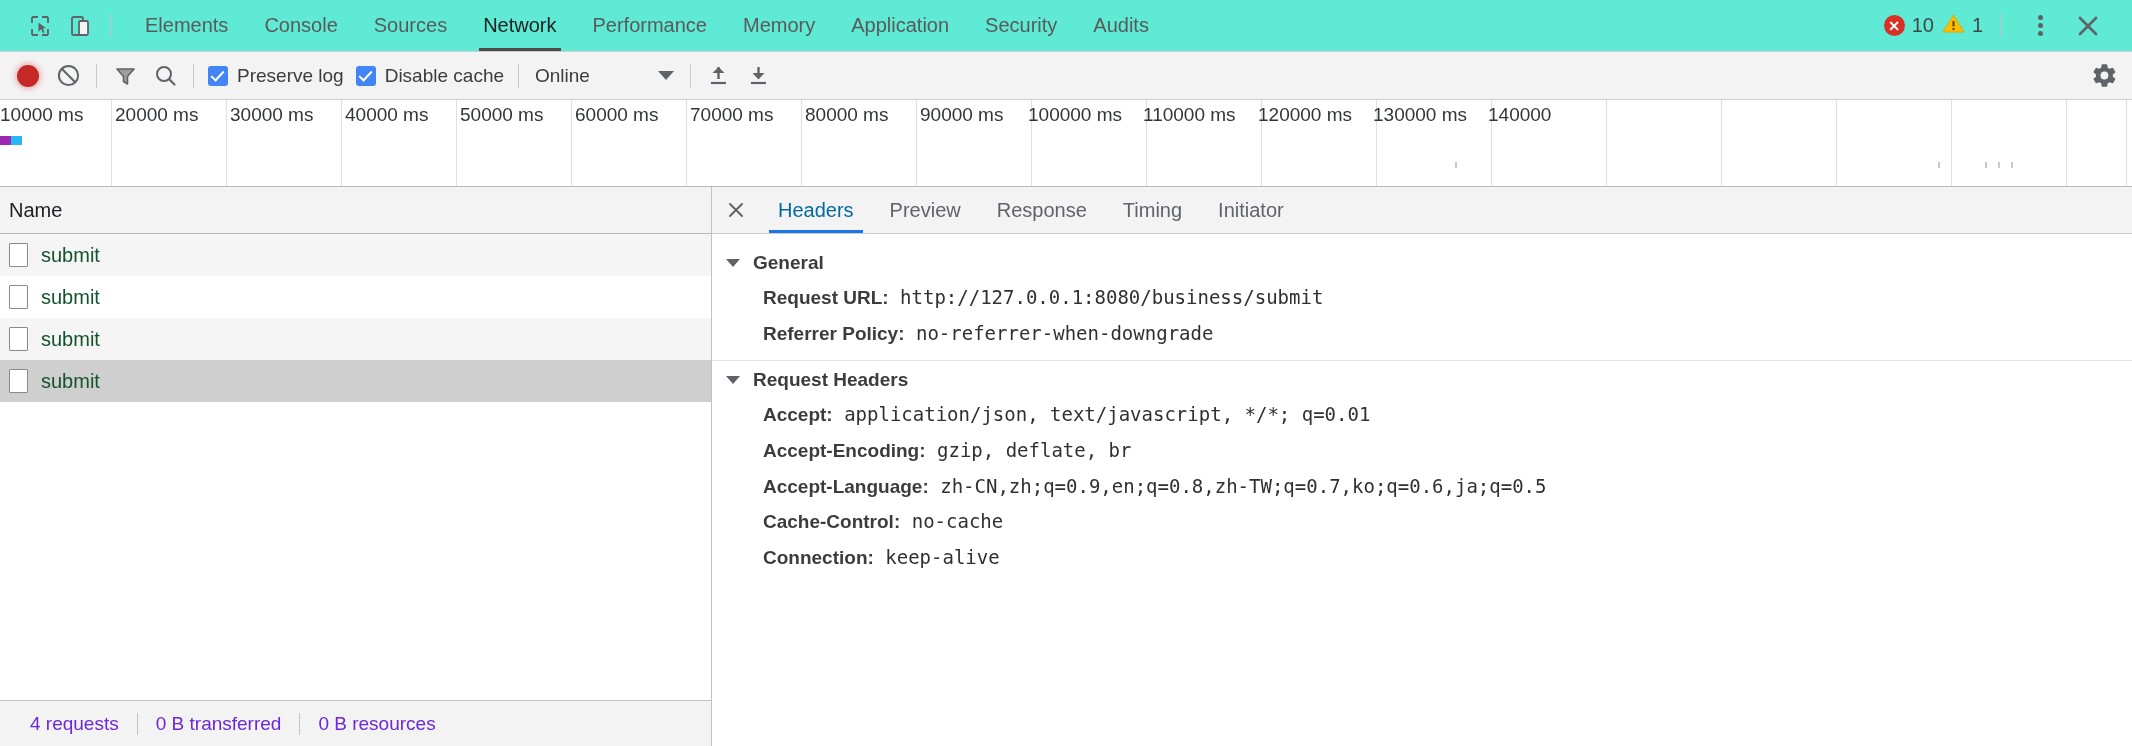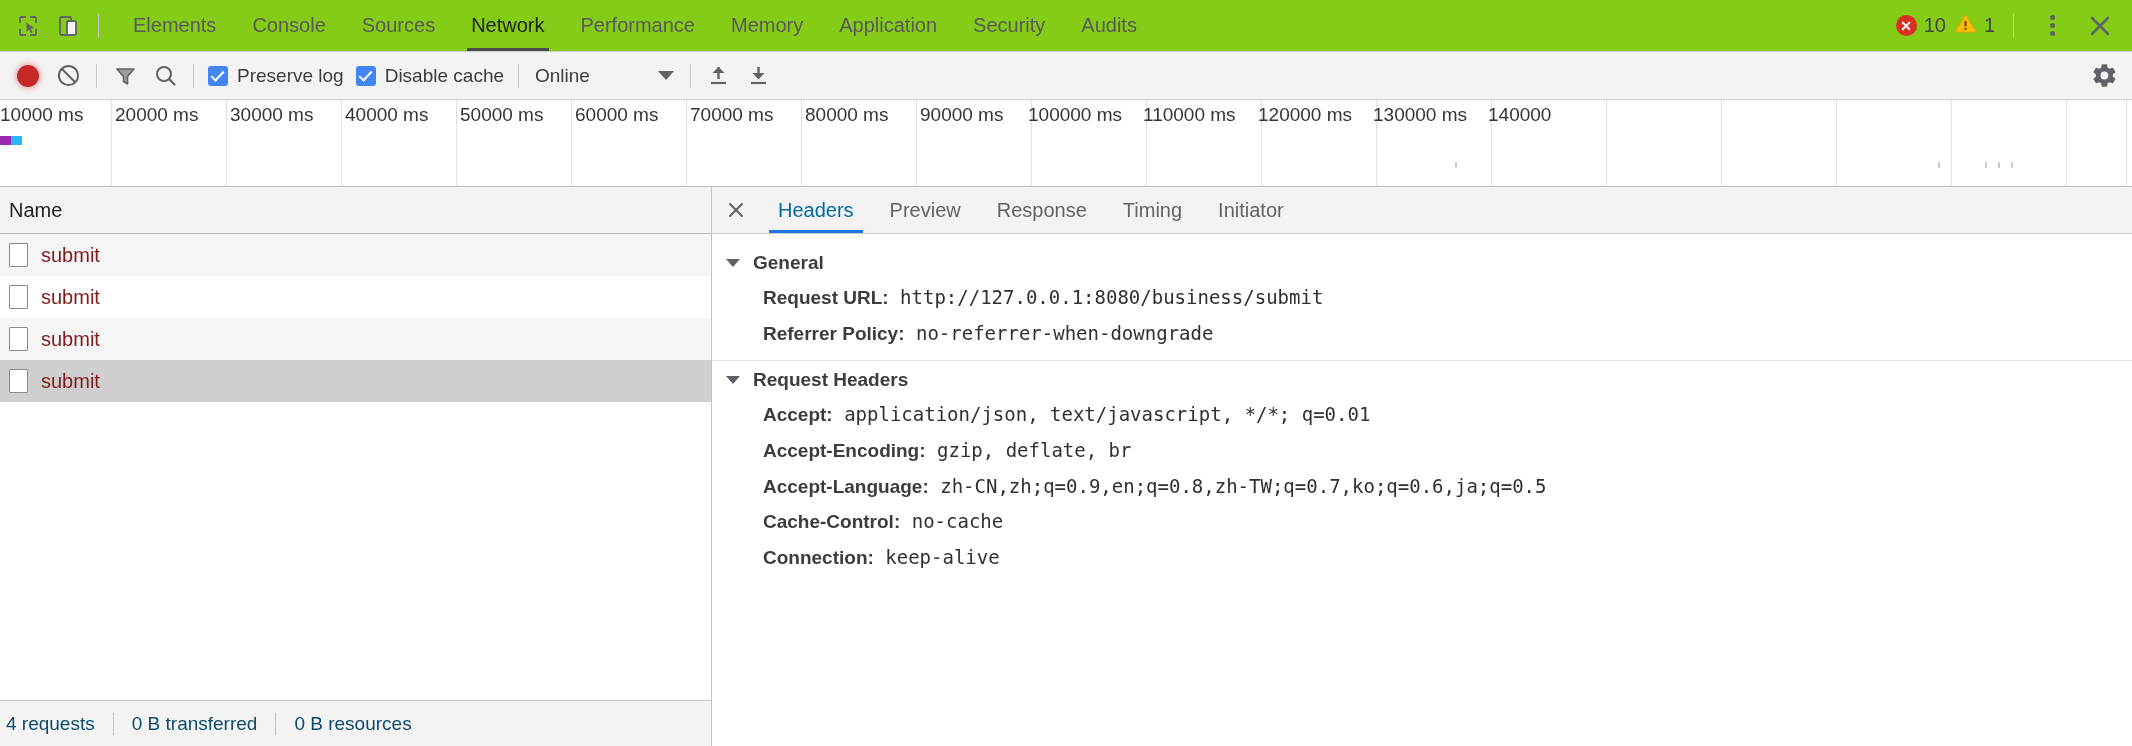--- a/index.html
+++ b/index.html
@@ -8,24 +8,24 @@
     font-family: "Liberation Sans", sans-serif;
     background: #fff;
     overflow: hidden;
     -webkit-font-smoothing: antialiased;
   }
   .app { width: 2132px; height: 746px; display: flex; flex-direction: column; }
 
   
   .main-toolbar {
     height: 52px; min-height: 52px;
-    background: #84cc16;
+    background: #5eead4;
     border-bottom: 1px solid #cdcdcd;
     display: flex; align-items: center;
-    padding: 0 8px;
+    padding: 0 20px;
   }
   .tb-icon-btn {
     width: 40px; height: 40px;
     display: flex; align-items: center; justify-content: center;
     cursor: pointer; flex: none;
   }
   .tb-sep {
     width: 1px; height: 24px; background: #c5c5c5;
     margin: 0 10px; flex: none;
   }
@@ -137,28 +137,28 @@
     padding-left: 9px; gap: 13px;
     font-size: 20px;
     cursor: pointer;
   }
   .req-row.stripe { background: #f5f5f5; }
   .req-row.selected { background: #cfcfcf; }
   .doc-ico {
     width: 19px; height: 24px; flex: none;
     background: #fff; border: 1.6px solid #8a8a8a; border-radius: 1px;
   }
-  .req-name { color: #7f1d1d; }
+  .req-name { color: #14532d; }
   .status-bar {
     height: 46px; min-height: 46px;
     background: #f3f3f3;
     border-top: 1px solid #c2c2c2;
     display: flex; align-items: center;
-    padding-left: 6px;
-    font-size: 19px; color: #0c4a6e;
+    padding-left: 30px;
+    font-size: 19px; color: #6d28d9;
   }
   .sb-sep { width: 1px; height: 22px; background: #c3c3c3; margin: 0 18px; }
 
   
   .det-pane { flex: 1 1 auto; display: flex; flex-direction: column; background: #fff; min-width: 0; }
   .det-tabs {
     height: 47px; min-height: 47px;
     background: #f3f3f3;
     border-bottom: 1px solid #cdcdcd;
     display: flex; align-items: stretch;

